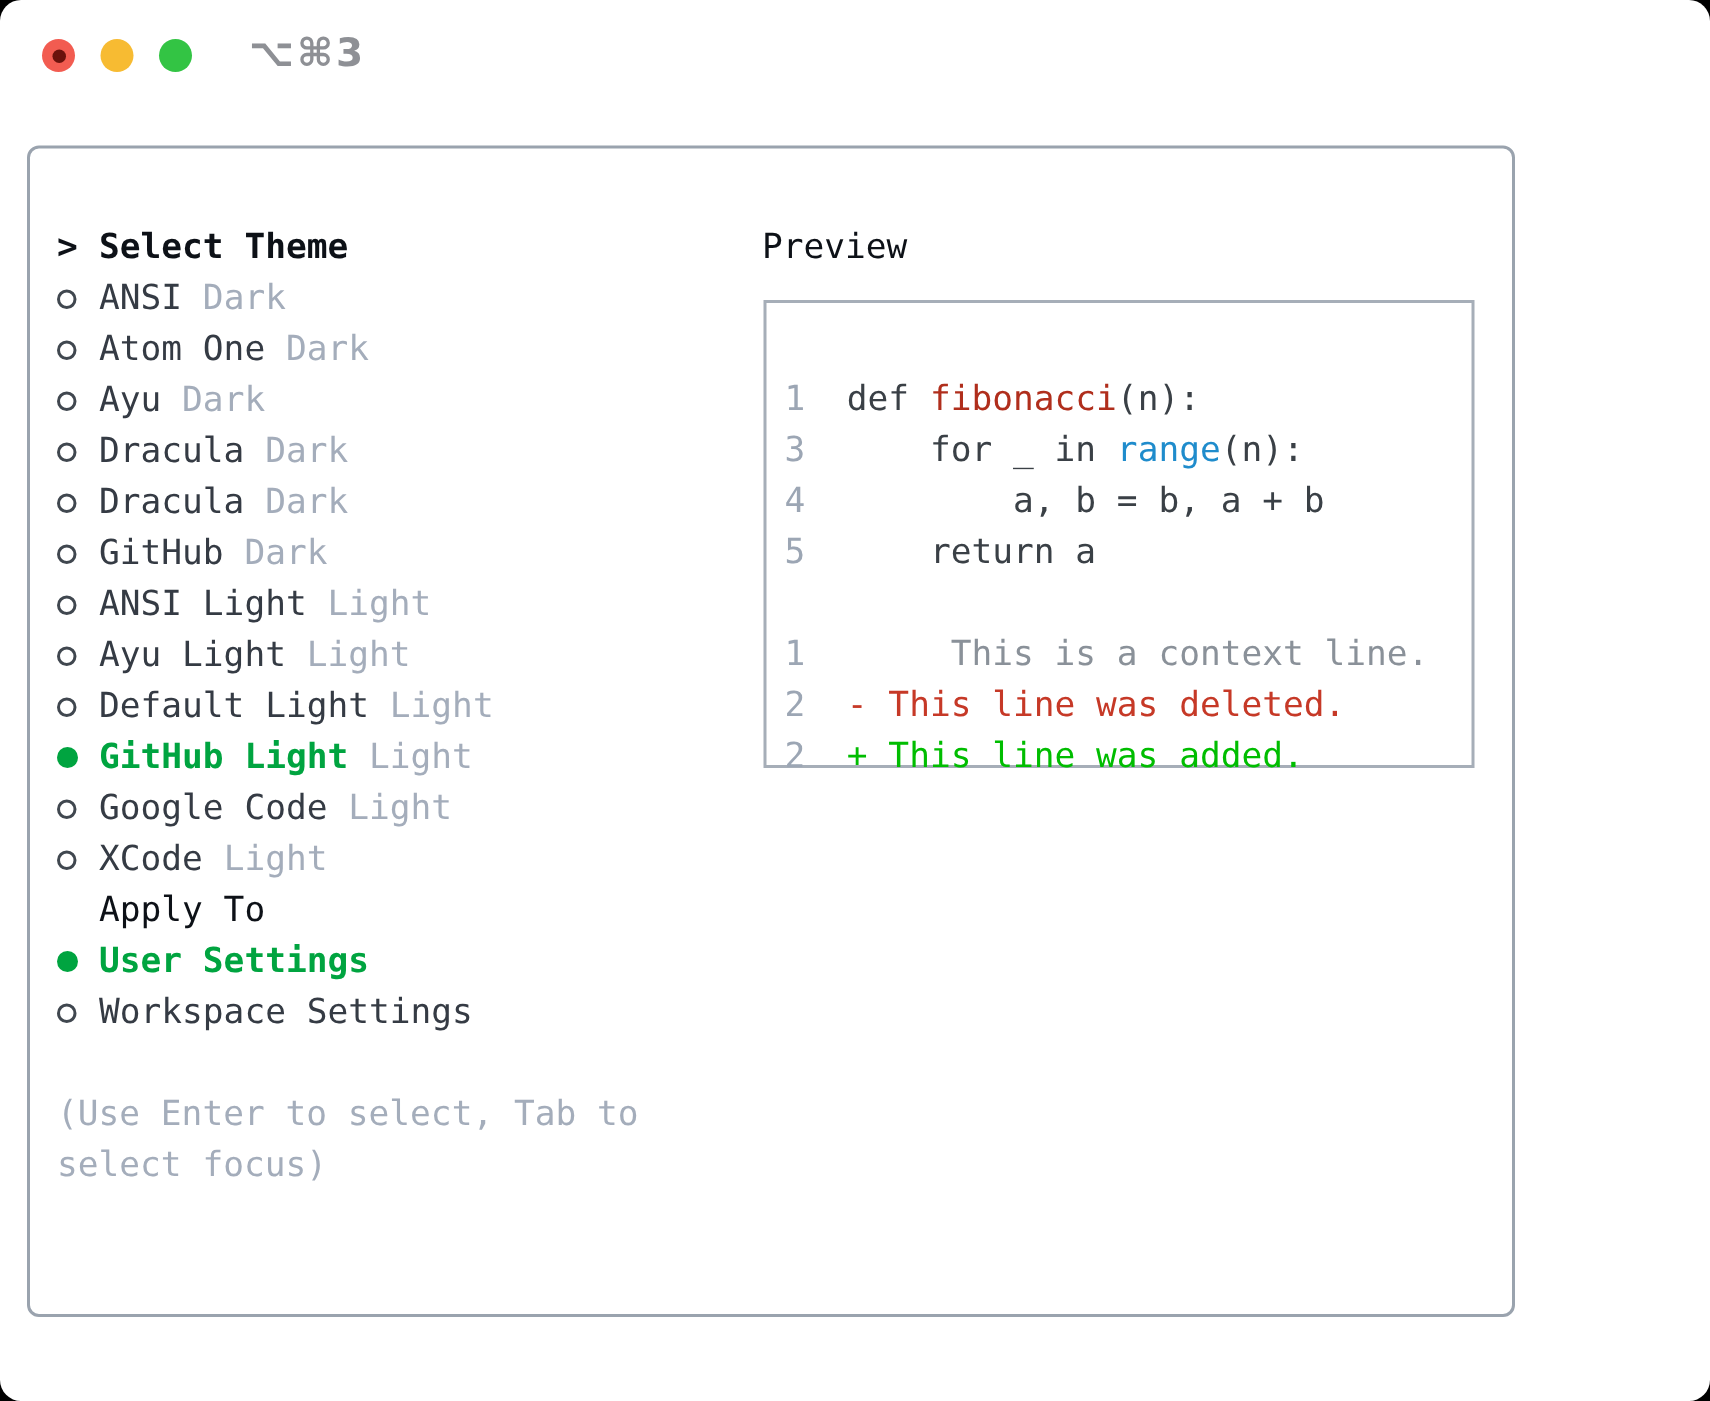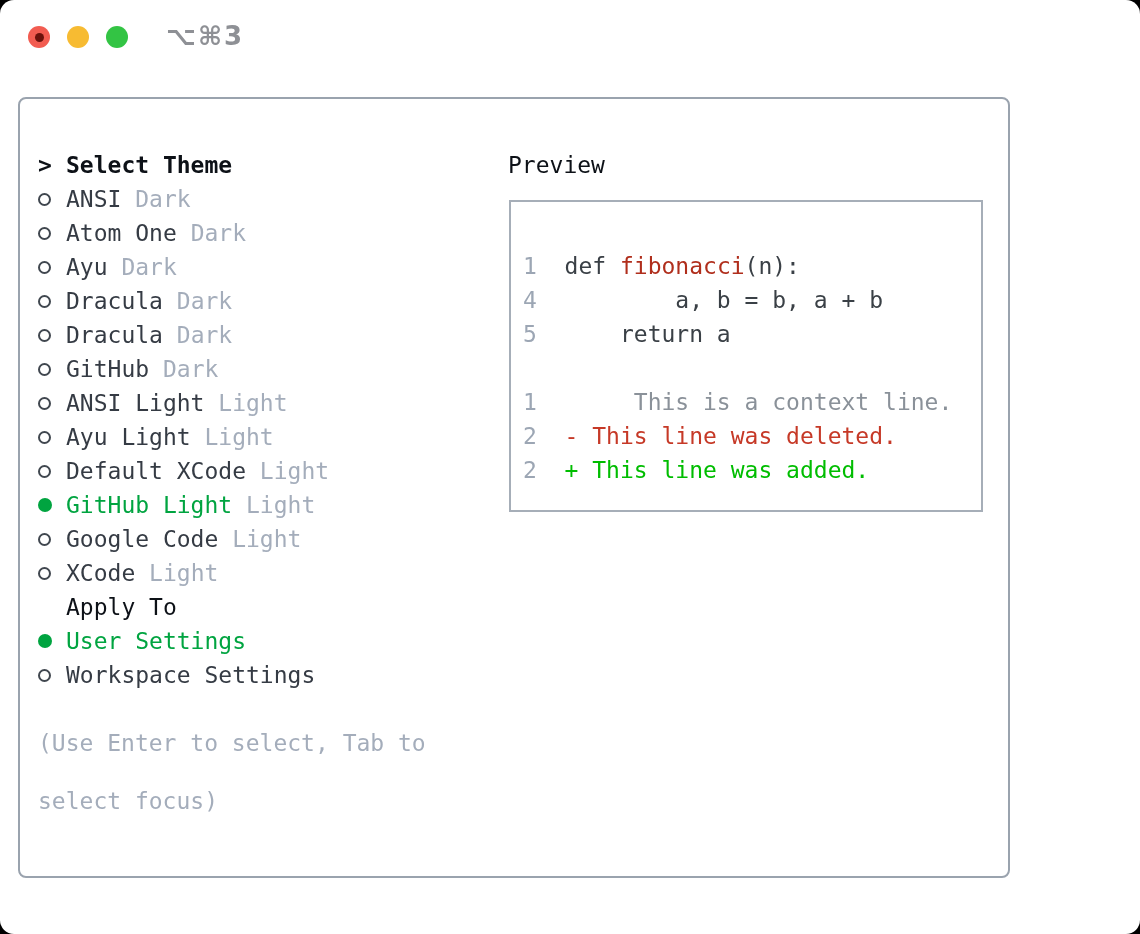--- a/index.html
+++ b/index.html
@@ -37,25 +37,25 @@
   }
   .left-col{position:absolute;left:18px;top:49px;}
   .row{display:flex;align-items:center;height:34px;white-space:pre;}
   .marker{flex:0 0 28px;display:flex;align-items:center;height:34px;}
   .cursor{font-weight:bold;color:var(--heading-black);}
   .h{font-weight:bold;color:var(--heading-black);}
   .h2{color:var(--heading-black);}
   .radio{width:13px;height:13px;border-radius:50%;box-sizing:border-box;border:2px solid #40474f;}
   .radio.sel{border:none;background:var(--accent-green);width:14px;height:14px;}
   .item-name{color:var(--item-text);}
-  .item-name.sel{color:var(--accent-green);}
+  .item-name.sel{color:var(--accent-green);font-weight:bold;}
   .variant{color:var(--muted-gray);}
   .apply-block{}
   .footer{margin-top:34px;color:var(--muted-gray);}
-  .footer div{height:34px;white-space:pre;margin-top:24px;}
+  .footer div{height:34px;white-space:pre;}
   
   .preview-header{position:absolute;left:488px;top:49px;height:34px;line-height:34px;font-weight:normal;color:var(--heading-black);}
   .preview-box{
     position:absolute;left:489px;top:101px;width:474px;height:312px;
     box-sizing:border-box;border:2px solid var(--preview-border);background:#fff;
   }
   .code{padding:47px 0 0 12px;}
   .pl{white-space:pre;height:34px;line-height:34px;}
   .c-num{color:var(--line-number);}
   .c-code{color:var(--code-text);}
@@ -90,21 +90,21 @@
 
       <div id="theme-list">
           <div class="row"><span class="marker"><span class="radio"></span></span><span class="item-name">ANSI</span><span class="variant"> Dark</span></div>
           <div class="row"><span class="marker"><span class="radio"></span></span><span class="item-name">Atom One</span><span class="variant"> Dark</span></div>
           <div class="row"><span class="marker"><span class="radio"></span></span><span class="item-name">Ayu</span><span class="variant"> Dark</span></div>
           <div class="row"><span class="marker"><span class="radio"></span></span><span class="item-name">Dracula</span><span class="variant"> Dark</span></div>
           <div class="row"><span class="marker"><span class="radio"></span></span><span class="item-name">Dracula</span><span class="variant"> Dark</span></div>
           <div class="row"><span class="marker"><span class="radio"></span></span><span class="item-name">GitHub</span><span class="variant"> Dark</span></div>
           <div class="row"><span class="marker"><span class="radio"></span></span><span class="item-name">ANSI Light</span><span class="variant"> Light</span></div>
           <div class="row"><span class="marker"><span class="radio"></span></span><span class="item-name">Ayu Light</span><span class="variant"> Light</span></div>
-          <div class="row"><span class="marker"><span class="radio"></span></span><span class="item-name">Default XCode</span><span class="variant"> Light</span></div>
+          <div class="row"><span class="marker"><span class="radio"></span></span><span class="item-name">Default Light</span><span class="variant"> Light</span></div>
           <div class="row"><span class="marker"><span class="radio sel"></span></span><span class="item-name sel">GitHub Light</span><span class="variant"> Light</span></div>
           <div class="row"><span class="marker"><span class="radio"></span></span><span class="item-name">Google Code</span><span class="variant"> Light</span></div>
           <div class="row"><span class="marker"><span class="radio"></span></span><span class="item-name">XCode</span><span class="variant"> Light</span></div>
         </div>
 
       <div class="apply-block">
         <div class="row">
           <span class="marker"></span>
           <span class="h2">Apply To</span>
         </div>
@@ -118,20 +118,21 @@
         <div>(Use Enter to select, Tab to</div>
         <div>select focus)</div>
       </div>
     </div>
 
     <div class="preview-header">Preview</div>
 
     <div class="preview-box">
       <div class="code" id="preview-code">
           <div class="pl"><span class="c-num">1</span><span class="c-code">  def </span><span class="c-func">fibonacci</span><span class="c-code">(n):</span></div>
+          <div class="pl"><span class="c-num">3</span><span class="c-code">      for _ in </span><span class="c-builtin">range</span><span class="c-code">(n):</span></div>
           <div class="pl"><span class="c-num">4</span><span class="c-code">          a, b = b, a + b</span></div>
           <div class="pl"><span class="c-num">5</span><span class="c-code">      return a</span></div>
           <div class="pl"></div>
           <div class="pl"><span class="c-num">1</span><span class="c-ctx">       This is a context line.</span></div>
           <div class="pl"><span class="c-num">2</span><span class="c-del">  - This line was deleted.</span></div>
           <div class="pl"><span class="c-num">2</span><span class="c-add">  + This line was added.</span></div>
         </div>
     </div>
 
   </div>

